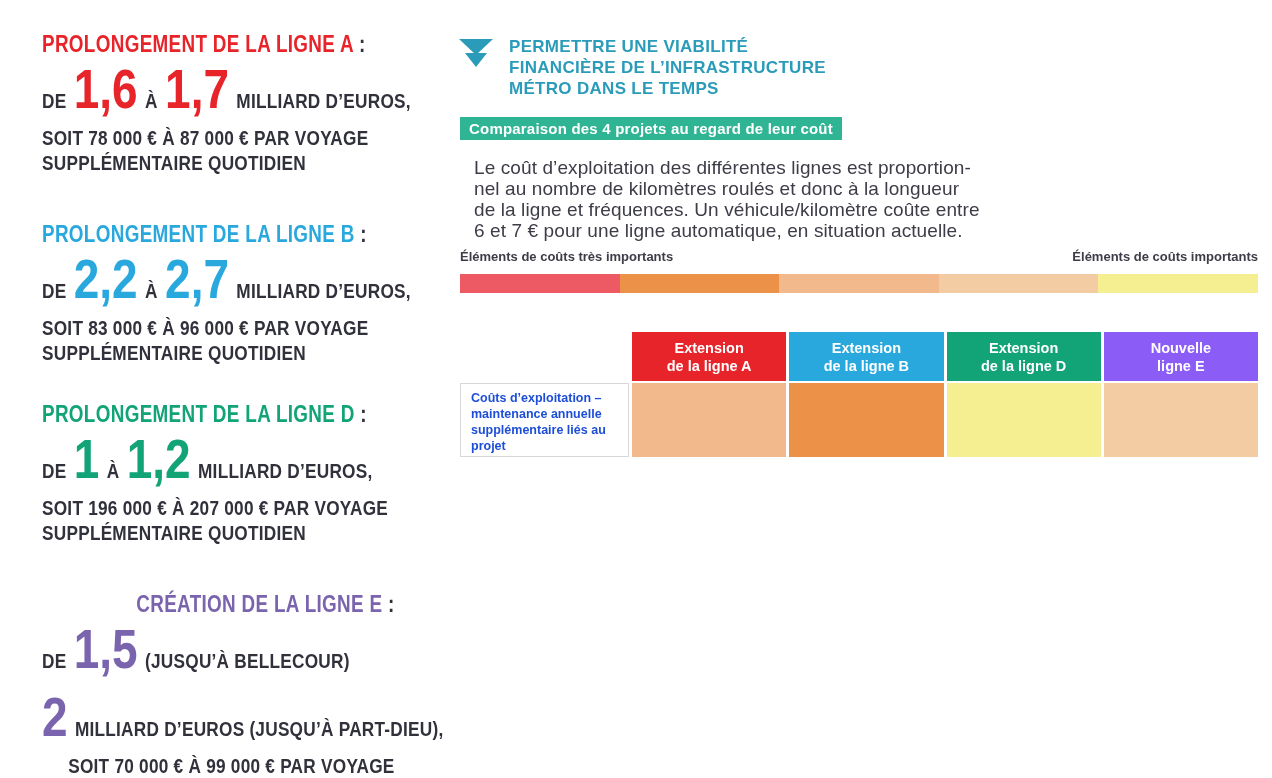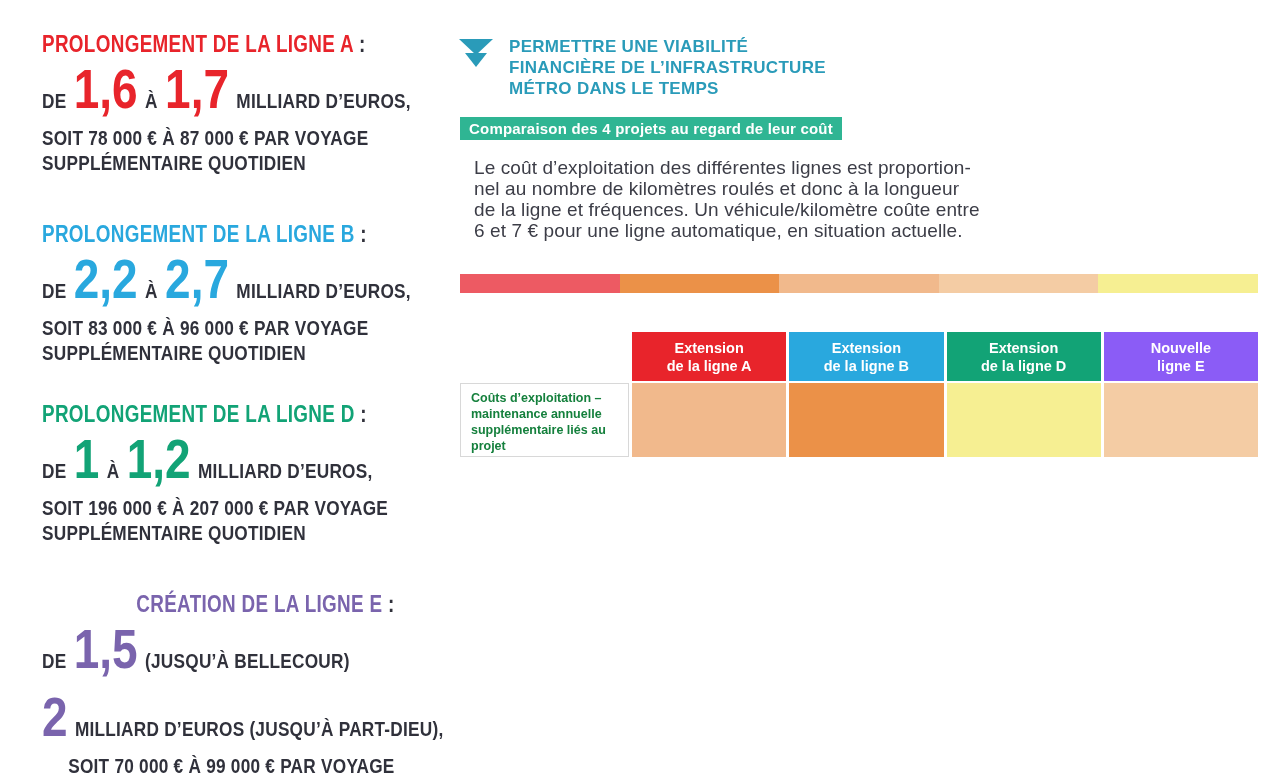--- a/index.html
+++ b/index.html
@@ -28,21 +28,21 @@
                 justify-content:space-between;font-size:13px;font-weight:700;color:#3C3D47;}
   .scalebar{position:absolute;left:460px;top:274px;width:798px;height:19px;display:flex;}
   .scalebar .seg{flex:1;}
 
   .tbl{position:absolute;left:460px;top:332px;width:798px;display:grid;
        grid-template-columns:169px 1fr 1fr 1fr 1fr;grid-template-rows:49px 74px;gap:2px 3px;}
   .tbl .corner{background:transparent;}
   .tbl .colhead{display:flex;align-items:center;justify-content:center;text-align:center;
                 color:#fff;font-weight:700;font-size:14.5px;line-height:18px;white-space:pre-line;}
   .tbl .rowlabel{background:#fff;border:1px solid #D8D8D8;box-sizing:border-box;
-                 font-size:12.5px;font-weight:700;color:#15803d;line-height:16px;
+                 font-size:12.5px;font-weight:700;color:#1d4ed8;line-height:16px;
                  padding:6px 10px;white-space:pre-line;}
   .tbl .cell{}
 </style>
 </head>
 <body>
 
 <div class="canvas">
 
   <div class="stat" style="top:32px;">
     <div class="stat-heading cond">
@@ -116,20 +116,24 @@
 MÉTRO DANS LE TEMPS</div>
   </div>
 
   <div class="badge" style="background-color: rgb(47, 181, 147);">Comparaison des 4 projets au regard de leur coût</div>
 
   <div class="para">Le coût d’exploitation des différentes lignes est proportion-
 nel au nombre de kilomètres roulés et donc à la longueur
 de la ligne et fréquences. Un véhicule/kilomètre coûte entre
 6 et 7 € pour une ligne automatique, en situation actuelle.</div>
 
+  <div class="scale-labels">
+    <span>Éléments de coûts très importants</span>
+    <span>Éléments de coûts importants</span>
+  </div>
   <div class="scalebar">
     <div class="seg" style="background-color: rgb(237, 90, 99);"></div>
     <div class="seg" style="background-color: rgb(235, 145, 72);"></div>
     <div class="seg" style="background-color: rgb(241, 185, 140);"></div>
     <div class="seg" style="background-color: rgb(244, 204, 164);"></div>
     <div class="seg" style="background-color: rgb(246, 239, 146);"></div>
   </div>
 
   <div class="tbl">
     <div class="corner"></div>

